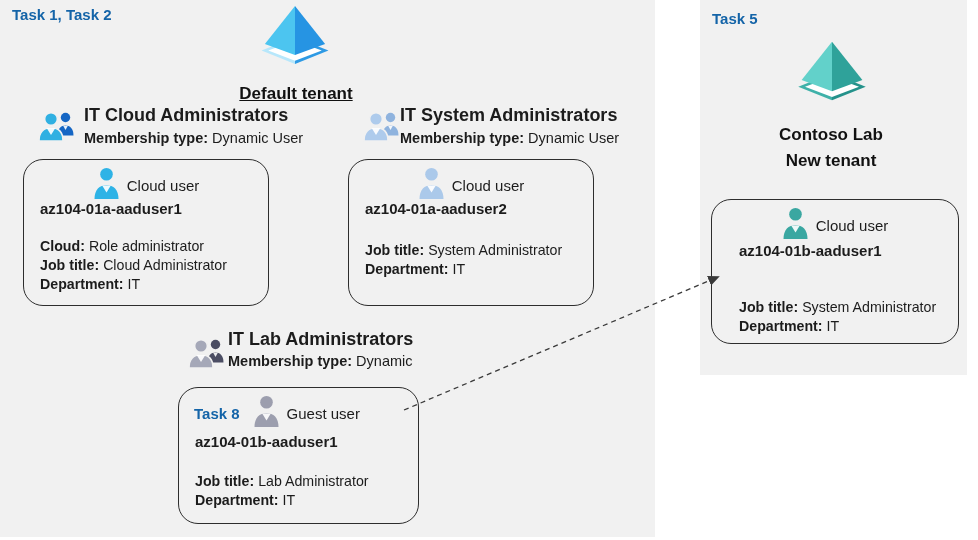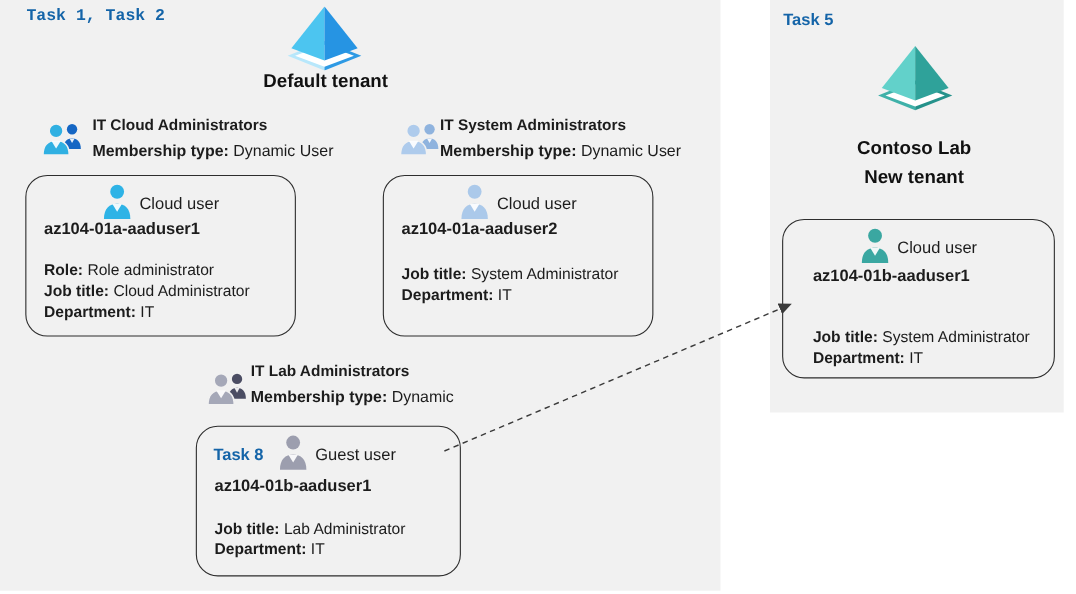--- a/index.html
+++ b/index.html
@@ -38,21 +38,21 @@
     text-align: center;
     white-space: nowrap;
   }
   .tenant-title .line { display: block; line-height: 26px; }
 
   .group-header { position: absolute; }
   .group-icon { position: absolute; }
   .group-title {
     position: absolute;
     font-weight: 700;
-    font-size: 14px;
+    font-size: 18px;
     white-space: nowrap;
   }
   .group-membership {
     position: absolute;
     font-size: 14.5px;
     white-space: nowrap;
   }
   .lbl { font-weight: 700; }
   .val { margin-left: 4px; margin-top: 32px; }
 
@@ -105,33 +105,33 @@
   }
 </style>
 </head>
 <body>
 
 <div class="stage">
 
   <div class="panel panel-left"></div>
   <div class="panel panel-right"></div>
 
-  <div class="task-label" style="left:24px; top:6px;font-family:Liberation Mono, monospace;">Task 1, Task 2</div>
+  <div class="task-label" style="left:12px; top:6px;">Task 1, Task 2</div>
 
   <div class="tenant-icon" style="left:257px; top:6px;">
     <svg width="76" height="58" viewBox="0 0 64 52" aria-hidden="true">
       <polygon points="32,28 32,52 2,40" fill="#b7e7fb"></polygon>
       <polygon points="32,28 62,40 32,52" fill="#2e9ae4"></polygon>
       <polygon points="32,31 56,40 32,49 8,40" fill="#ffffff"></polygon>
       <polygon points="32,0 5,34 32,44" fill="#4cc5f0"></polygon>
       <polygon points="32,0 59,34 32,44" fill="#2694e3"></polygon>
     </svg>
   </div>
 
-  <div class="tenant-title" style="left:296px; top:64px; transform:translateX(-50%);">Default tenant</div>
+  <div class="tenant-title" style="left:296px; top:84px; transform:translateX(-50%);text-decoration:underline;">Default tenant</div>
 
   <div class="group-header">
     <div class="group-icon" style="left:38px; top:108px;">
       <svg width="37" height="34" viewBox="0 0 37 34" aria-hidden="true">
         <circle cx="27.5" cy="9.5" r="4.7" fill="#1566c4"></circle>
         <path d="M19.5 27.5 C19.5 20.7 23 17.6 27.5 17.6 C32 17.6 35.5 20.7 35.5 27.5 Z" fill="#1566c4"></path>
         <polygon points="25.2,17.8 29.8,17.8 27.5,22" fill="#ffffff" opacity="0.9"></polygon>
         <circle cx="13" cy="11" r="6.4" fill="#30b0e2" stroke="#f1f1f1" stroke-width="1.6"></circle>
         <path d="M1 33 C1 23.8 6 19.7 13 19.7 C20 19.7 25 23.8 25 33 Z" fill="#30b0e2" stroke="#f1f1f1" stroke-width="1.6"></path>
         <polygon points="8.6,20 17.4,20 13,27" fill="#ffffff" opacity="0.92"></polygon>
@@ -149,21 +149,21 @@
         <svg width="27" height="33" viewBox="0 0 27 33" aria-hidden="true">
           <circle cx="13.5" cy="7.3" r="6.3" fill="#2eb3e6"></circle>
           <path d="M1.5 32 C1.5 22.5 6.5 18.2 13.5 18.2 C20.5 18.2 25.5 22.5 25.5 32 Z" fill="#2eb3e6"></path>
           <polygon points="9.2,18.4 17.8,18.4 13.5,25.5" fill="#ffffff" opacity="0.92"></polygon>
         </svg>
       </span>
       <span>Cloud user</span>
     </div>
     <div class="card-username" style="top:40px;">az104-01a-aaduser1</div>
     <div class="card-fields" style="top:77px;">
-      <div><span class="lbl">Role:</span><span class="val">Role administrator</span></div>
+      <div><span class="lbl">Cloud:</span><span class="val">Role administrator</span></div>
       <div><span class="lbl">Job title:</span><span class="val">Cloud Administrator</span></div>
       <div><span class="lbl">Department:</span><span class="val">IT</span></div>
     </div>
   </div>
 
   <div class="group-header">
     <div class="group-icon" style="left:363px; top:108px;">
       <svg width="37" height="34" viewBox="0 0 37 34" aria-hidden="true">
         <circle cx="27.5" cy="9.5" r="4.7" fill="#8fb3de"></circle>
         <path d="M19.5 27.5 C19.5 20.7 23 17.6 27.5 17.6 C32 17.6 35.5 20.7 35.5 27.5 Z" fill="#8fb3de"></path>

